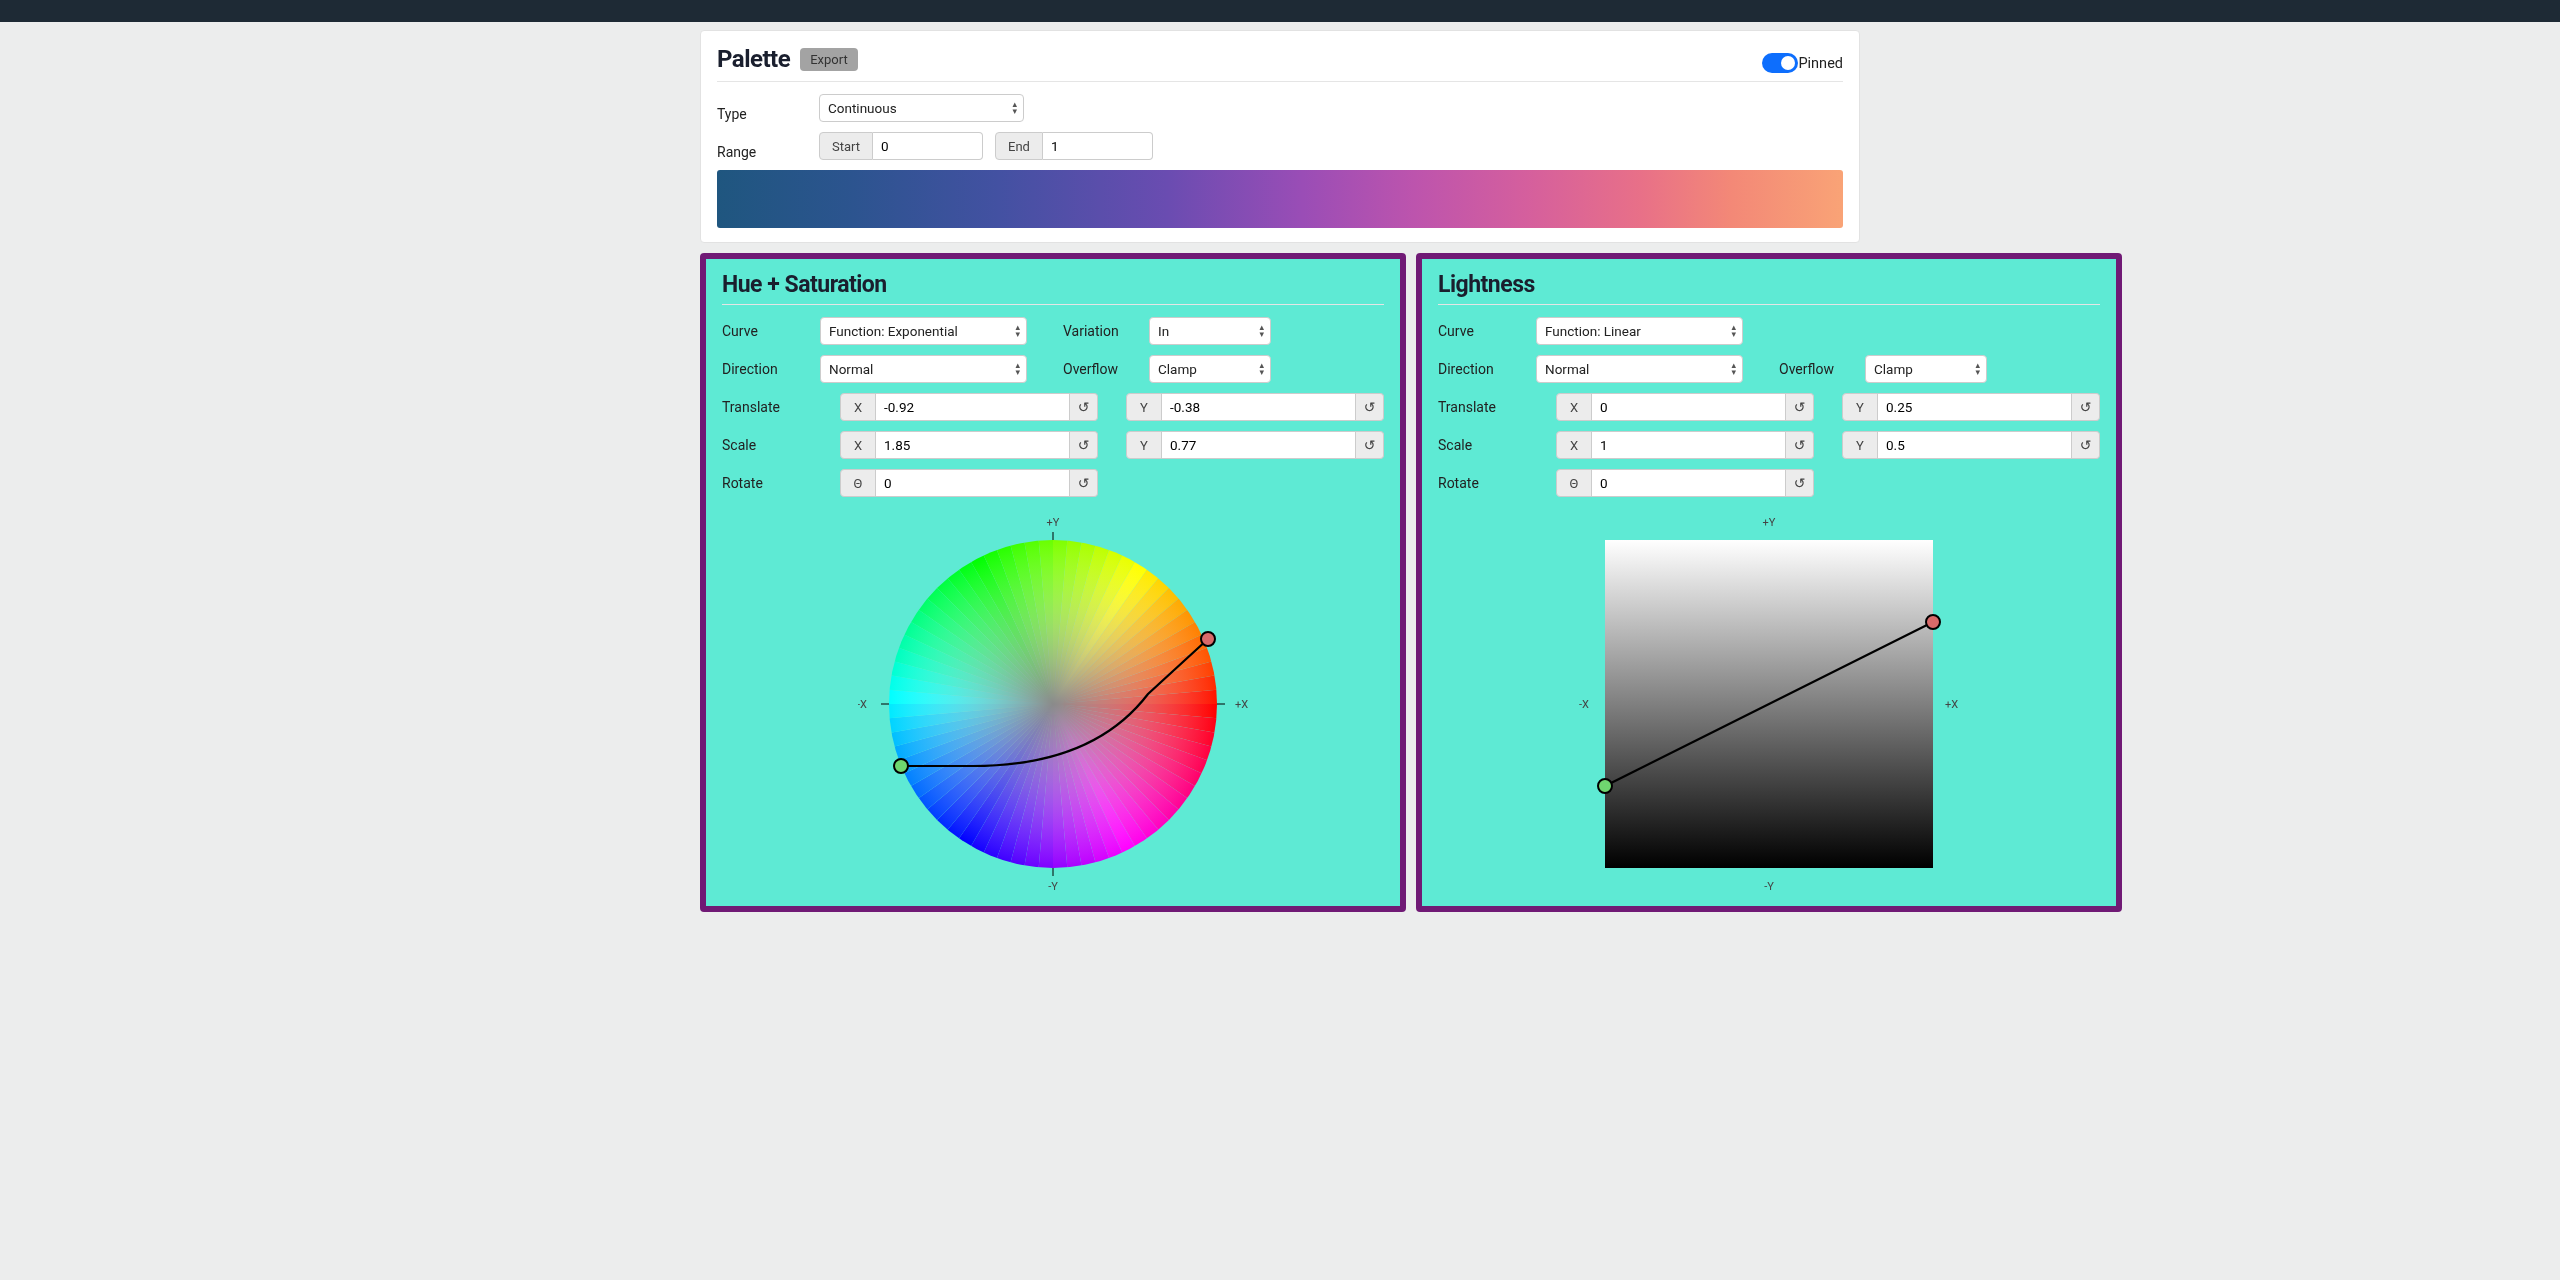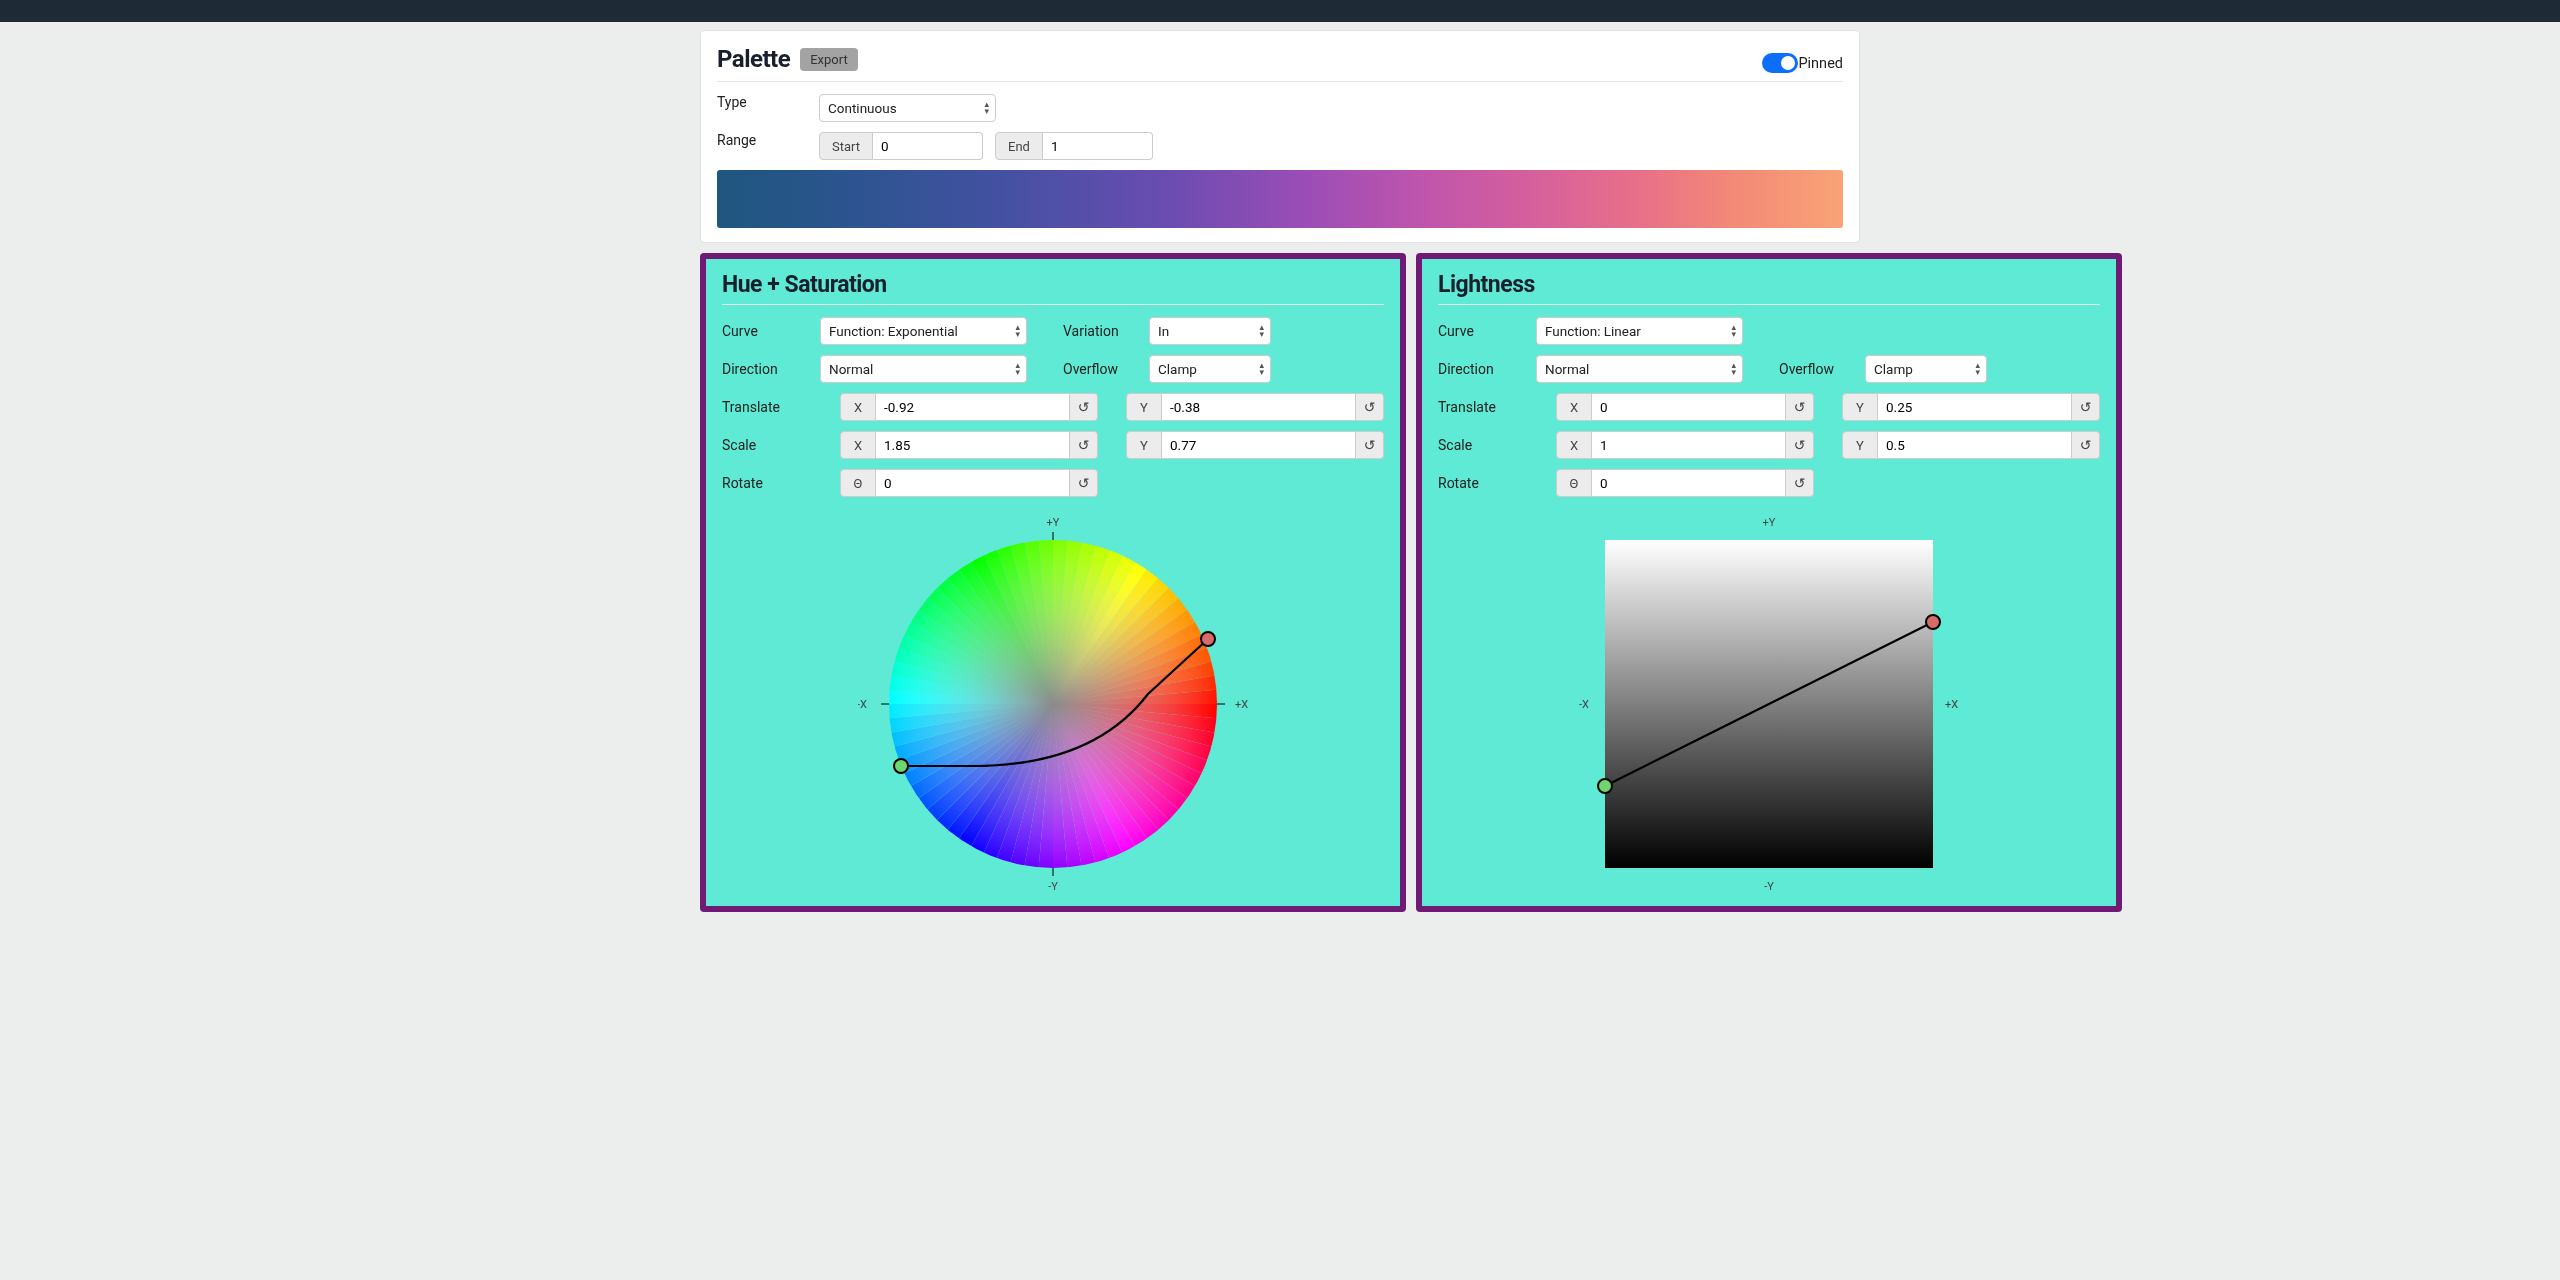--- a/index.html
+++ b/index.html
@@ -9,27 +9,27 @@
 .card{background:#fff;border:1px solid #e2e2e2;border-radius:4px;padding:14px 16px}
 .palette-card{margin-bottom:10px}
 .card-header{display:flex;align-items:flex-end;justify-content:space-between;border-bottom:1px solid #e5e5e5;padding-bottom:8px;margin-bottom:12px}
 .card-title{font-size:24px;font-weight:700;color:#1a1f2e;letter-spacing:-.5px}
 .title-row{display:flex;align-items:center;gap:10px}
 .export-btn{background:#a3a3a3;border:none;border-radius:4px;padding:4px 10px;font-size:13px;color:#333;cursor:pointer}
 .pin-row{display:flex;align-items:center;gap:0}
 .pin-label{font-size:14.5px;color:#222}
 .toggle{width:36px;height:20px;background:#0d6efd;border-radius:999px;position:relative;cursor:pointer}
 .toggle-knob{width:14px;height:14px;background:#fff;border-radius:50%;position:absolute;top:3px;right:3px}
-.form-row{display:flex;align-items:flex-start;margin-bottom:10px;gap:12px}
+.form-row{display:flex;align-items:flex-end;margin-bottom:10px;gap:12px}
 .row-label{width:90px;font-size:14px;color:#222}
 .select{position:relative;height:28px;border:1px solid #ccc;border-radius:4px;background:#fff;display:flex;align-items:center;padding:0 22px 0 8px;font-size:13.5px;color:#222;cursor:pointer}
 .select-arrows{position:absolute;right:6px;top:50%;transform:translateY(-50%);font-size:9px;line-height:7px;color:#555;pointer-events:none}
 .select-arrows::before{content:"▴";display:block}
 .select-arrows::after{content:"▾";display:block}
-.select.w-type{width:177px}
+.select.w-type{width:205px}
 .select.w-curve{width:207px}
 .select.w-sm{width:122px}
 .input-group{display:flex;height:28px}
 .input-group .addon{background:#ececec;border:1px solid #ccc;display:flex;align-items:center;justify-content:center;padding:0 12px;font-size:13px;color:#444}
 .input-group .addon:first-child{border-radius:4px 0 0 4px}
 .input-group input{border:1px solid #ccc;border-left:none;padding:0 8px;font-size:13.5px;width:110px;outline:none}
 .input-group input:last-child{border-radius:0 4px 4px 0}
 .gradient-bar{height:58px;border-radius:3px;background:linear-gradient(90deg,#1f567f 0%,#2c548f 12%,#4351a2 25%,#6a4cb1 40%,#9a4db6 52%,#bd54ad 62%,#d55f9d 72%,#e87088 82%,#f38877 90%,#f9a376 100%)}
 .dual{display:flex;gap:10px}
 .panel{flex:1;background:#5eead4;border:6px solid #701a75;border-radius:4px;padding:12px 16px}

